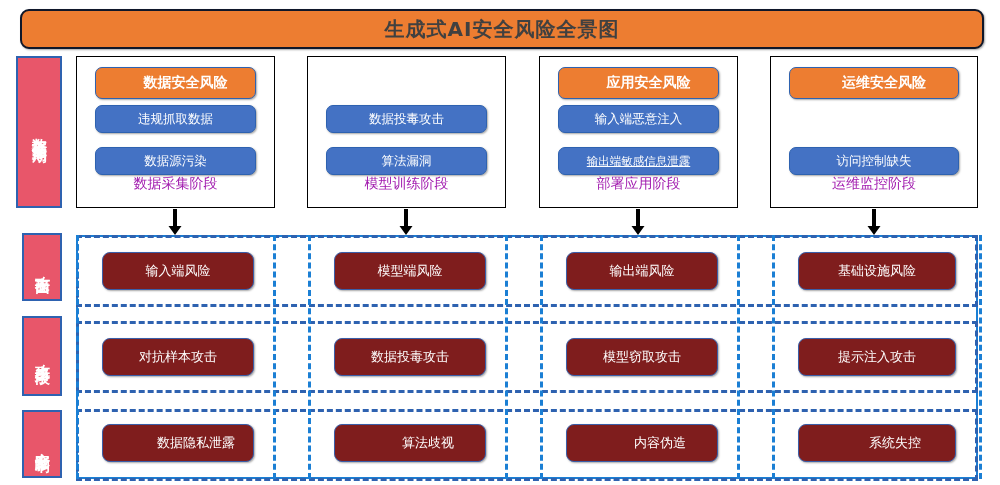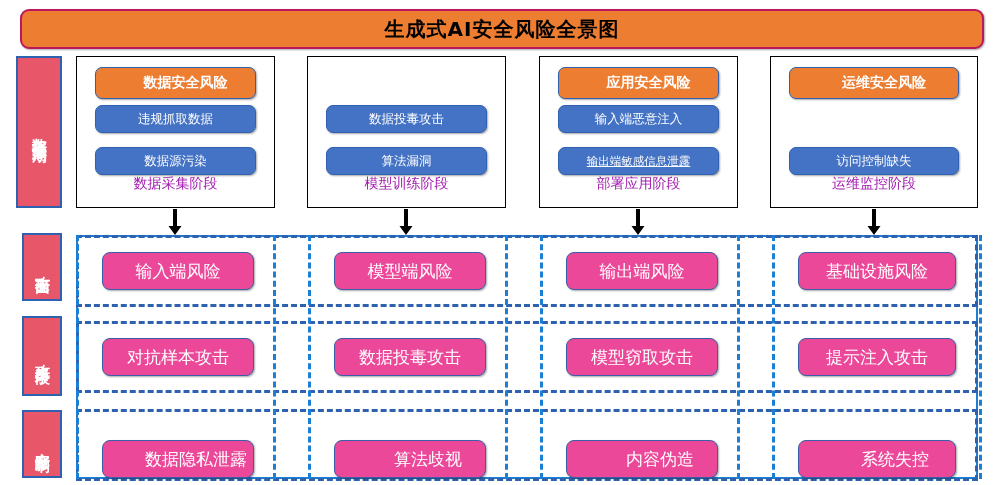--- a/index.html
+++ b/index.html
@@ -18,24 +18,24 @@
     text-align:center;
     color:#ffffff;
     box-sizing:border-box;
     line-height:1.1;
   }
 
   
   #title-bar{
     position:absolute;left:20px;top:9px;width:960px;height:36px;
     background:#ED7D31;
-    border:2px solid #be185d;
+    border:2px solid #0f172a;
     border-radius:9px;
     display:flex;align-items:center;justify-content:center;
-    font-size:20px;font-weight:bold;color:#000000;
+    font-size:20px;font-weight:bold;color:#404040;
     letter-spacing:1px;
     box-shadow:1px 1px 2px rgba(0,0,0,.35);
   }
 
   
   .side-label{
     position:absolute;
     background:#E8566A;
     border:2px solid #2E62B0;
     box-sizing:border-box;
@@ -116,35 +116,35 @@
     box-sizing:border-box;
   }
   #col-0{left:-2px;width:200px;}
   #col-1{left:230px;width:200px;}
   #col-2{left:462px;width:200px;}
   #col-3{left:694px;width:210px;}
 
   
   .cell{
     position:absolute;height:38px;
-    background:#ec4899;
+    background:#7f1d1d;
     border:1.5px solid #3B5EA8;
     border-radius:8px;
     display:flex;align-items:center;justify-content:center;
-    color:#ffffff;font-size:17px;
+    color:#ffffff;font-size:13px;
     box-sizing:border-box;
     box-shadow:1px 1px 2px rgba(0,0,0,.35);
   }
   .cell.c0{left:24px;width:152px;}
   .cell.c1{left:256px;width:152px;}
   .cell.c2{left:488px;width:152px;}
   .cell.c3{left:720px;width:158px;}
   .cell.r0{top:15px;}
   .cell.r1{top:101px;}
-  .cell.r2{top:203px;padding-left:36px;}
+  .cell.r2{top:187px;padding-left:36px;}
 </style>
 </head>
 <body>
 
 <div id="title-bar">生成式AI安全风险全景图</div>
 
 <div class="side-label" id="side-lifecycle">数据生命周期</div>
 <div class="side-label" id="side-surface">攻击面</div>
 <div class="side-label" id="side-means">攻击手段</div>
 <div class="side-label" id="side-impact">安全影响</div>

